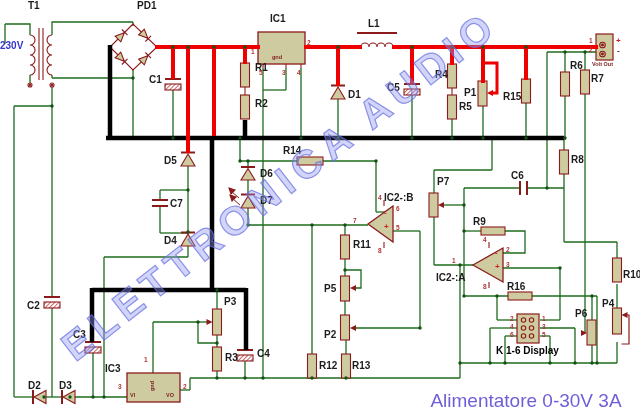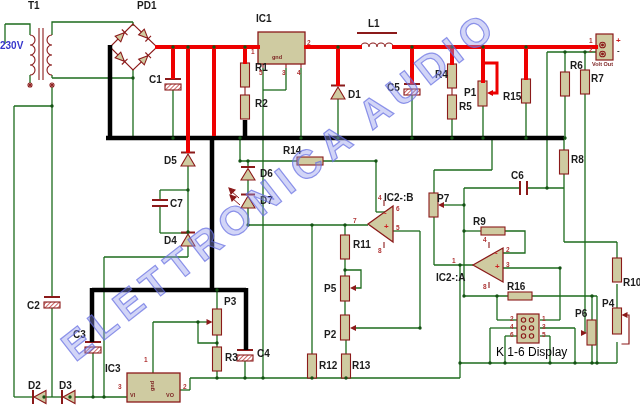--- a/index.html
+++ b/index.html
@@ -14,21 +14,21 @@
   .black{color:#111;}
   .rot{transform:rotate(-90deg);transform-origin:left top;}
   .wm{position:absolute;left:-80px;top:163px;width:720px;text-align:center;
       transform:rotate(-38deg);font-size:40px;font-weight:bold;letter-spacing:7px;
       color:rgba(143,150,235,0.40);-webkit-text-stroke:1.2px rgba(100,108,225,0.70);
       pointer-events:none;white-space:nowrap;}
   .code{position:absolute;left:450px;top:354px;width:160px;text-align:center;
         font-size:30px;color:#1a8a9e;line-height:1;}
   .subtitle{position:absolute;left:412px;top:391px;width:228px;text-align:center;
         font-size:19px;color:#6e5fd8;line-height:1;}
-  .klbl{position:absolute;font-size:12px;font-weight:normal;color:#000;line-height:1;}
+  .klbl{position:absolute;font-size:10px;font-weight:bold;color:#000;line-height:1;}
 </style>
 </head>
 <body>
 
 <div class="canvas">
 
 <svg width="640" height="420" viewBox="0 0 640 420">
   <defs>
     <pattern id="h" width="3" height="3" patternUnits="userSpaceOnUse" patternTransform="rotate(45)">
       <rect width="3" height="3" fill="#ffffff"></rect>
@@ -437,21 +437,21 @@
         <circle cx="217" cy="343" r="1.7"></circle>
         <circle cx="217" cy="290" r="1.7"></circle>
     <circle cx="565" cy="52" r="1.7"></circle>
         <circle cx="585" cy="52" r="1.7"></circle>
   </g>
 </svg>
 
 <div class="lbl" style="left:28px;top:1px">T1</div>
 <div class="lbl" style="left:137px;top:1px">PD1</div>
 <div class="lbl blue" style="left:0px;top:41px">230V</div>
-<div class="lbl" style="left:256px;top:14px">IC1</div>
+<div class="lbl" style="left:270px;top:14px">IC1</div>
 <div class="tiny" style="left:272px;top:55px">gnd</div>
 <div class="lbl" style="left:368px;top:19px">L1</div>
 <div class="lbl" style="left:149px;top:75px">C1</div>
 <div class="lbl" style="left:255px;top:63px">R1</div>
 <div class="lbl" style="left:255px;top:99px">R2</div>
 <div class="lbl" style="left:348px;top:90px">D1</div>
 <div class="lbl" style="left:387px;top:83px">C5</div>
 <div class="lbl" style="left:435px;top:70px">R4</div>
 <div class="lbl" style="left:459px;top:102px">R5</div>
 <div class="lbl" style="left:464px;top:88px">P1</div>
@@ -462,27 +462,27 @@
 <div class="opm" style="left:616px;top:37px">+</div>
 <div class="opm black" style="left:617px;top:47px">-</div>
 <div class="lbl" style="left:164px;top:156px">D5</div>
 <div class="lbl" style="left:170px;top:199px">C7</div>
 <div class="lbl" style="left:164px;top:236px">D4</div>
 <div class="lbl" style="left:283px;top:146px">R14</div>
 <div class="lbl" style="left:260px;top:169px">D6</div>
 <div class="lbl" style="left:260px;top:196px">D7</div>
 <div class="lbl" style="left:384px;top:193px">IC2-:B</div>
 <div class="lbl" style="left:353px;top:240px">R11</div>
-<div class="lbl" style="left:437px;top:194px">P7</div>
+<div class="lbl" style="left:437px;top:177px">P7</div>
 <div class="lbl" style="left:511px;top:171px">C6</div>
 <div class="lbl" style="left:571px;top:155px">R8</div>
 <div class="lbl" style="left:473px;top:217px">R9</div>
 <div class="lbl" style="left:436px;top:273px">IC2-:A</div>
 <div class="lbl" style="left:507px;top:282px">R16</div>
-<div class="lbl" style="left:623px;top:278px">R10</div>
+<div class="lbl" style="left:623px;top:270px">R10</div>
 <div class="lbl" style="left:27px;top:301px">C2</div>
 <div class="lbl" style="left:73px;top:330px">C3</div>
 <div class="lbl" style="left:257px;top:349px">C4</div>
 <div class="lbl" style="left:28px;top:381px">D2</div>
 <div class="lbl" style="left:59px;top:381px">D3</div>
 <div class="lbl" style="left:105px;top:364px">IC3</div>
 <div class="tiny" style="left:130px;top:393px">VI</div>
 <div class="tiny" style="left:166px;top:393px">VO</div>
 <div class="tiny rot" style="left:150px;top:391px">gnd</div>
 <div class="lbl" style="left:224px;top:297px">P3</div>
@@ -521,14 +521,15 @@
 <div class="pin" style="left:542px;top:316px">1</div>
 <div class="pin" style="left:542px;top:324px">3</div>
 <div class="pin" style="left:542px;top:332px">5</div>
 
 <div class="opm" style="left:384px;top:209px">-</div>
 <div class="opm" style="left:384px;top:223px">+</div>
 <div class="opm" style="left:495px;top:249px">-</div>
 <div class="opm" style="left:495px;top:263px">+</div>
 
 <div class="wm">ELETTRONICA  AUDIO</div>
+<div class="subtitle">Alimentatore 0-30V 3A</div>
 
 </div>
 
 </body></html>

